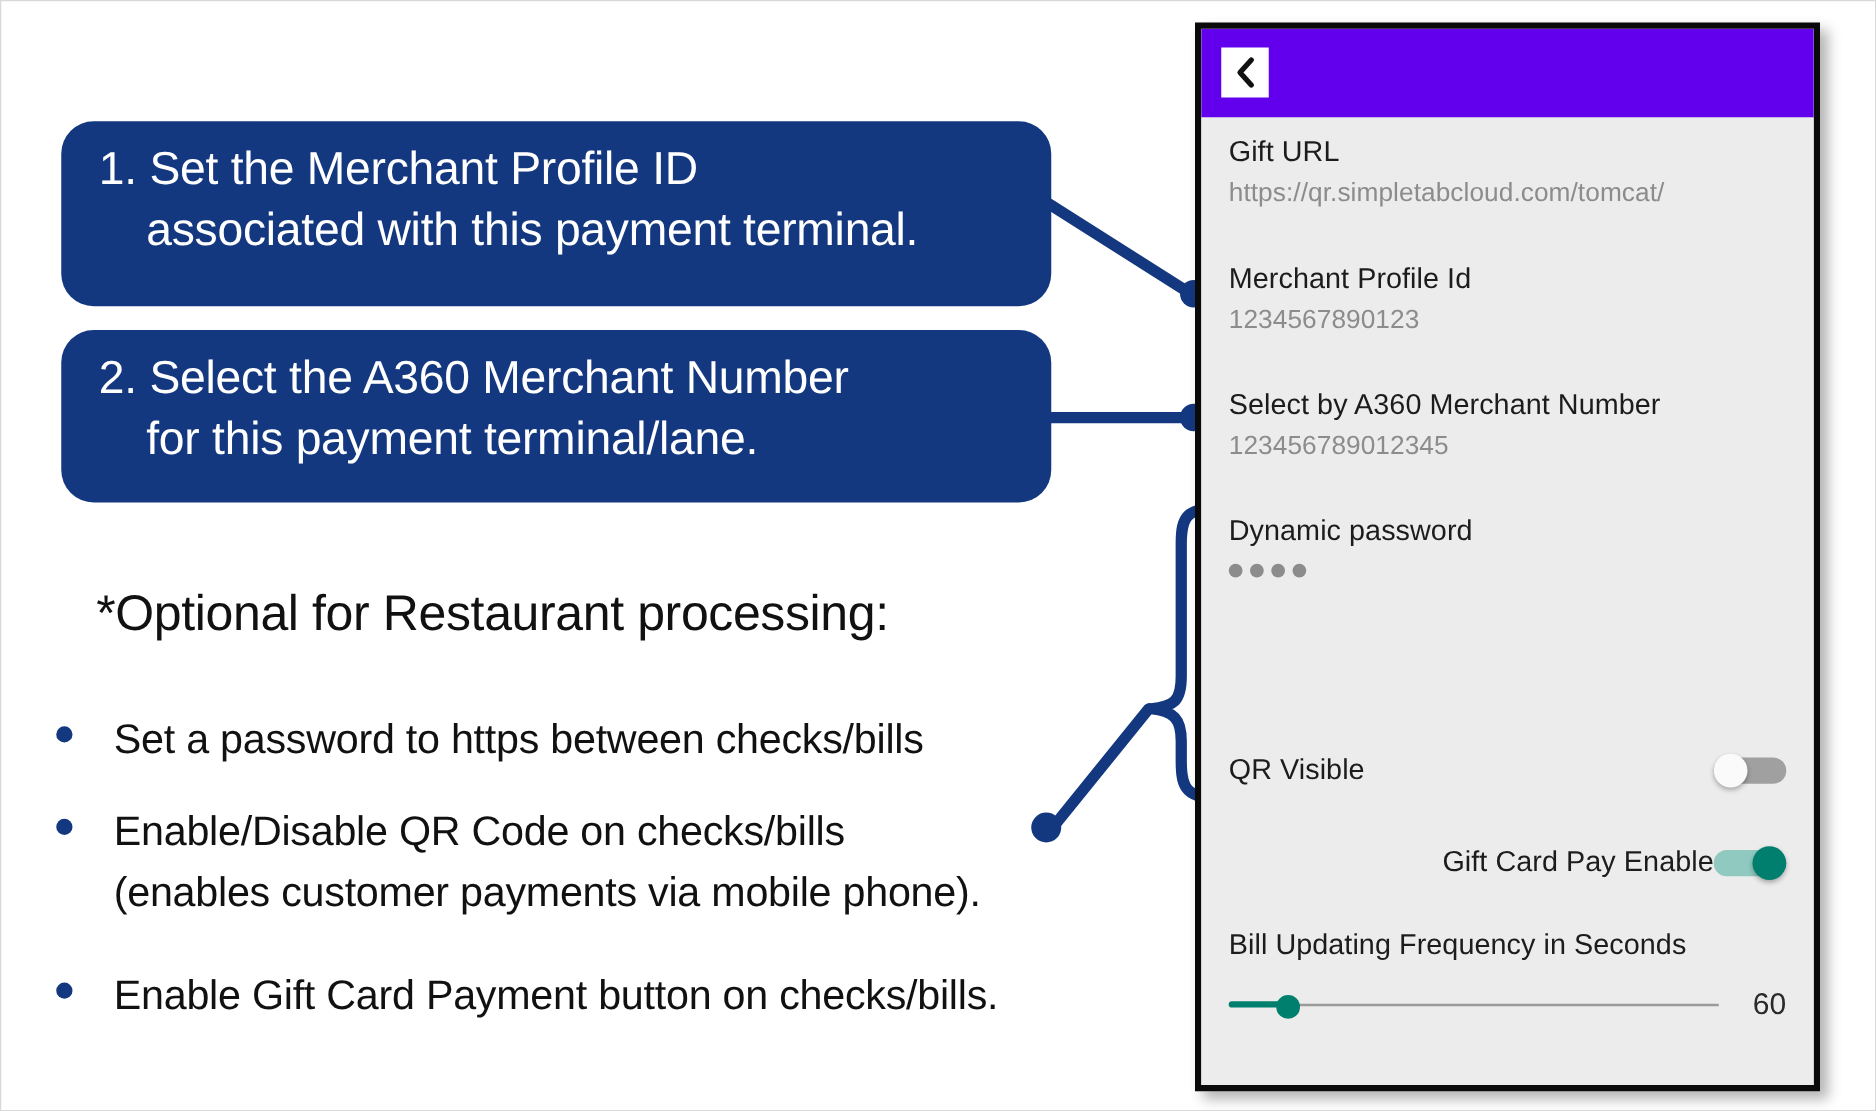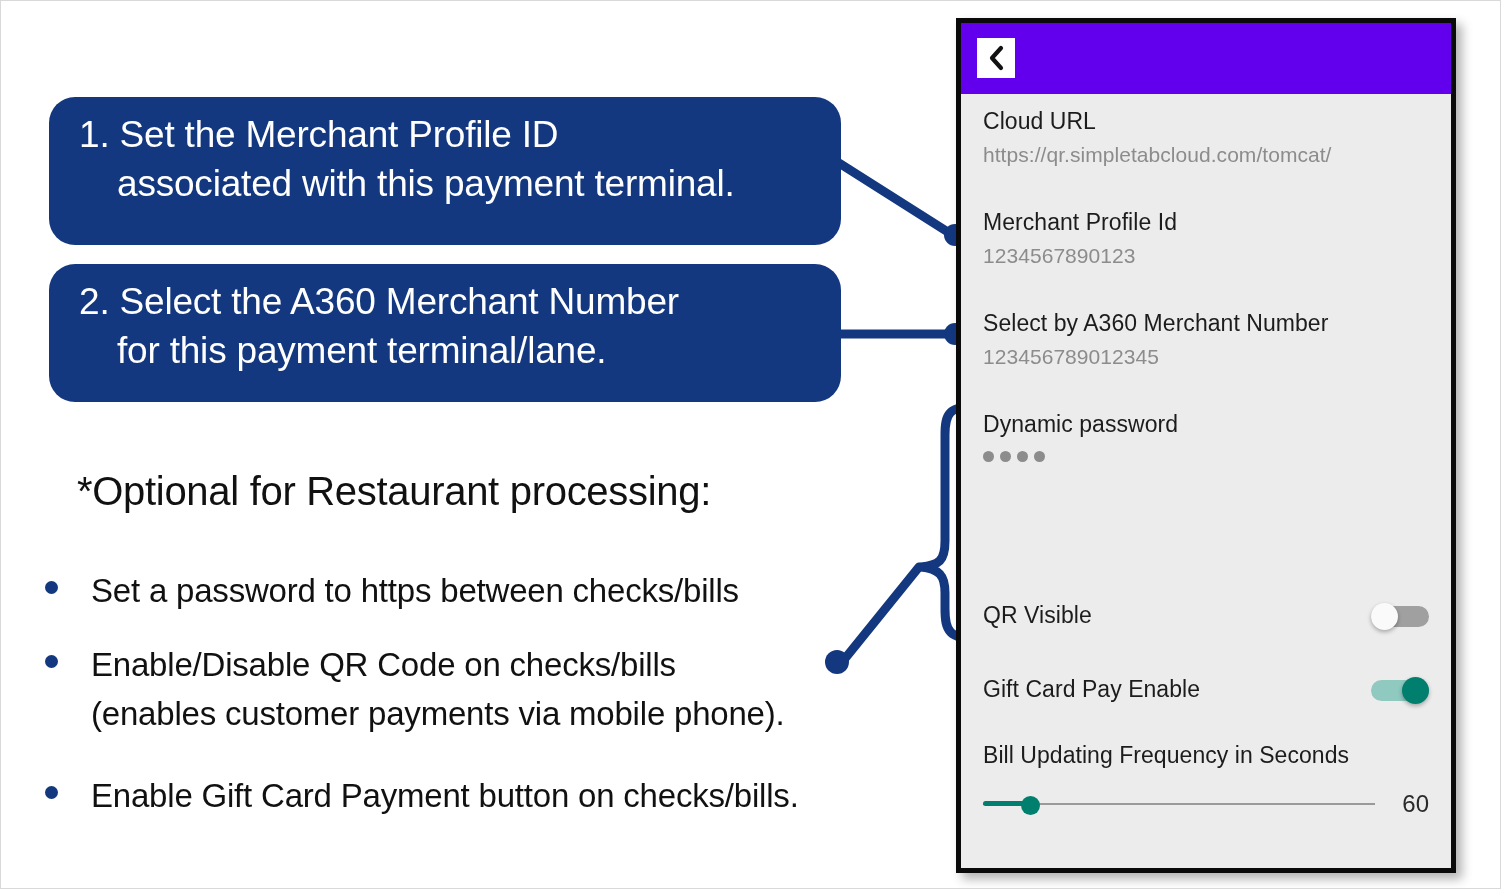--- a/index.html
+++ b/index.html
@@ -176,21 +176,21 @@
 
   .toggle-row {
     position: absolute;
     left: 22px;
     right: 22px;
     display: flex;
     align-items: center;
     justify-content: space-between;
   }
   #set-qr-visible { top: 508px; }
-  #set-giftcard   { top: 582px; }
+  #set-giftcard   { top: 582px; justify-content: flex-end; }
 
   .switch {
     position: relative;
     width: 58px;
     height: 26px;
   }
   .switch .track {
     position: absolute;
     left: 0;
     top: 3px;
@@ -318,21 +318,21 @@
       <div id="back-button">
         <svg width="20" height="26" viewBox="0 0 20 26">
           <path d="M 15 3 L 6 13 L 15 23" stroke="#111111" stroke-width="4.2" fill="none" stroke-linecap="round" stroke-linejoin="round"></path>
         </svg>
       </div>
     </div>
 
     <div id="panel-body">
 
       <div id="set-cloud-url" class="setting">
-        <div class="s-label">Cloud URL</div>
+        <div class="s-label">Gift URL</div>
         <div class="s-value">https://qr.simpletabcloud.com/tomcat/</div>
       </div>
 
       <div id="set-merchant-id" class="setting">
         <div class="s-label">Merchant Profile Id</div>
         <div class="s-value">1234567890123</div>
       </div>
 
       <div id="set-a360" class="setting">
         <div class="s-label">Select by A360 Merchant Number</div>

